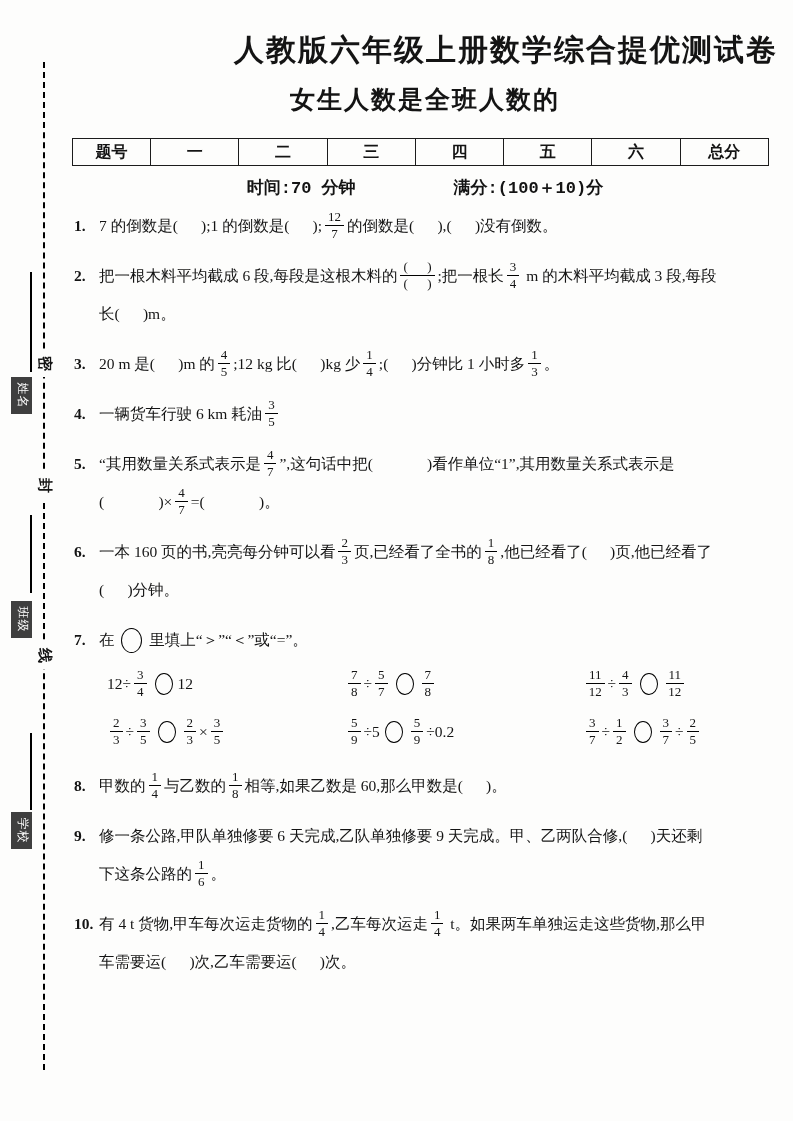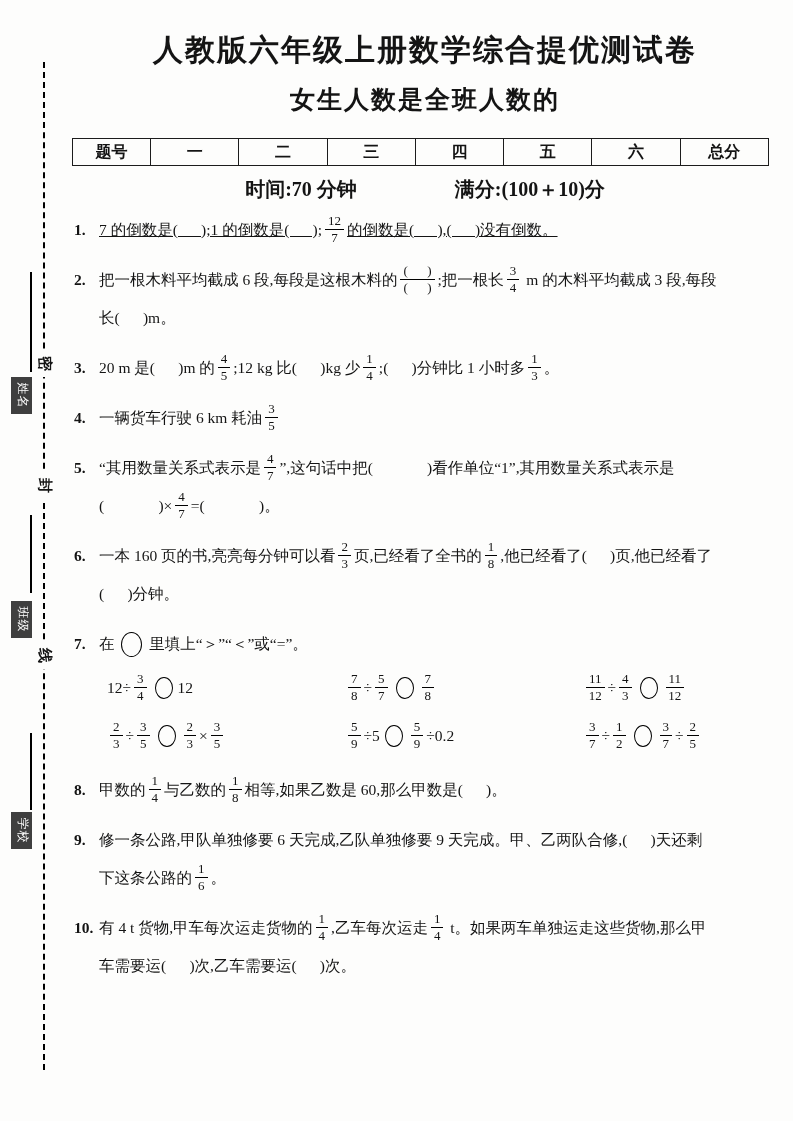--- a/index.html
+++ b/index.html
@@ -30,42 +30,42 @@
     background: #3f3f3f; color: #fff;
     display: flex; align-items: center; justify-content: center;
   }
   .label-box > span {
     transform: rotate(90deg); white-space: nowrap;
     font-size: 12px; letter-spacing: 1px; font-family: "Liberation Sans", sans-serif;
   }
   
   .content { position: absolute; left: 72px; top: 0; width: 706px; }
   .title {
-    margin-top: 30px; text-align: center;
+    margin-top: 30px; text-align: right;
     font-family: "Liberation Sans", sans-serif;
     font-weight: 700; font-size: 30px; letter-spacing: 2px;
   }
   .subtitle {
     margin-top: 12px; text-align: center;
     font-family: "Liberation Sans", sans-serif;
     font-weight: 700; font-size: 25px; letter-spacing: 2px;
   }
   table.score-table {
     margin-top: 22px; width: 697px;
     border-collapse: collapse; table-layout: fixed;
   }
   table.score-table th, table.score-table td {
     border: 1.5px solid #1c1c1c; height: 27px;
     text-align: center; vertical-align: middle;
     font-family: "Liberation Sans", sans-serif;
     font-weight: 600; font-size: 16px;
   }
   .time-row {
     margin-top: 10px; display: flex; justify-content: center; gap: 98px;
-    font-weight: 700; font-size: 20px;
+    font-weight: 700; font-size: 17px; font-family: Liberation Mono, monospace;
   }
   .section-heading { margin-top: 16px; font-size: 17px; font-weight: 700; }
   .section-heading .note { font-size: 16px; }
   .questions { margin-top: 8px; }
   .question { display: flex; margin-bottom: 12px; }
   .qno {
     flex: 0 0 27px; padding-left: 2px;
     font-weight: 700; font-size: 15.5px; line-height: 38px;
   }
   .qtext {
@@ -136,21 +136,21 @@
 
     <div class="time-row">
       <span>时间:70 分钟</span>
       <span>满分:(100＋10)分</span>
     </div>
 
 
     <div class="questions" id="questions">
         <div class="question">
           <span class="qno">1.</span>
-          <div style="flex: 1 1 0%; text-decoration: underline;">
+          <div style="flex: 1 1 0%;">
             <div class="qtext"><span>7 的倒数是(      );1 的倒数是(      );</span><span class="frac"><span class="num">12</span><span class="den">7</span></span><span>的倒数是(      ),(      )没有倒数。</span></div>
           </div>
         </div>
         <div class="question">
           <span class="qno">2.</span>
           <div style="flex: 1 1 0%;">
             <div class="qtext"><span>把一根木料平均截成 6 段,每段是这根木料的</span><span class="frac"><span class="num">(      )</span><span class="den">(      )</span></span><span>;把一根长</span><span class="frac"><span class="num">3</span><span class="den">4</span></span><span> m 的木料平均截成 3 段,每段
 长(      )m。</span></div>
           </div>
         </div>

